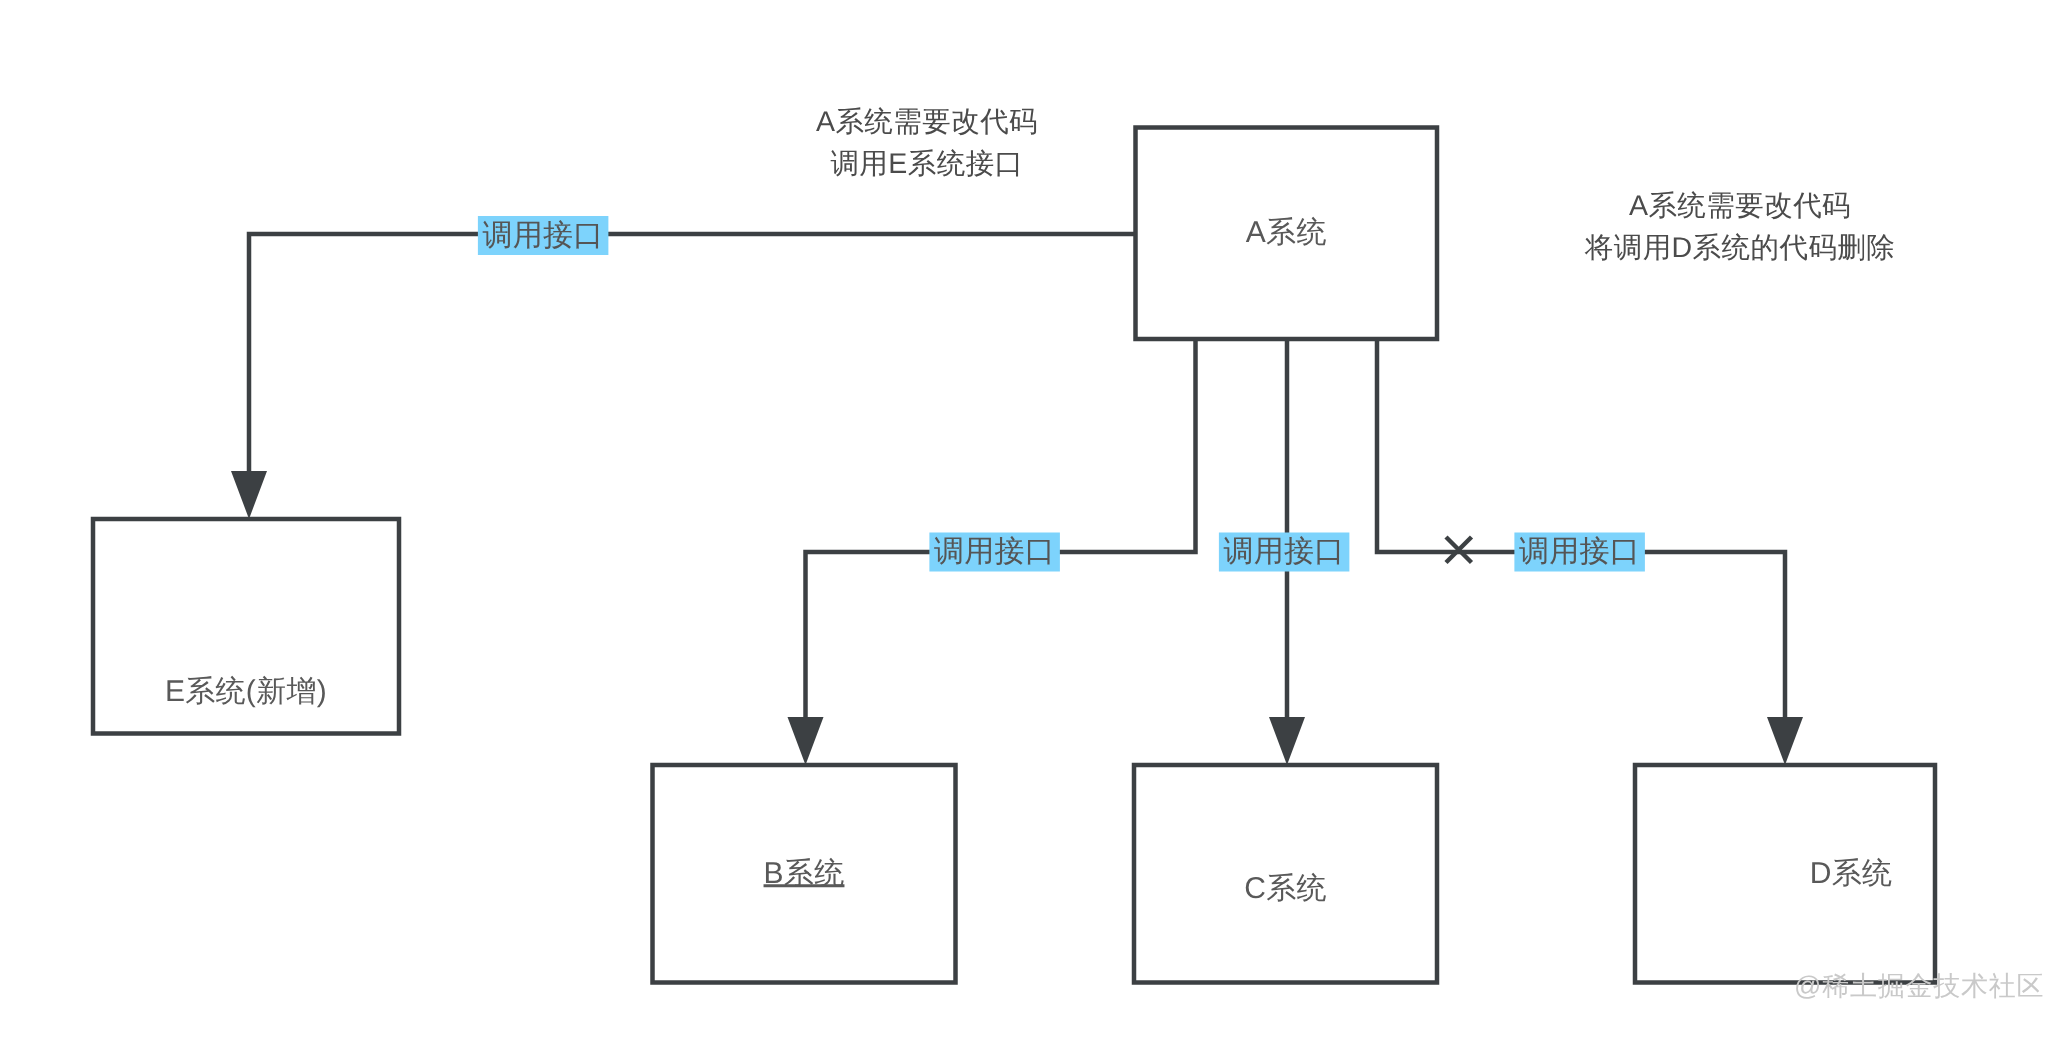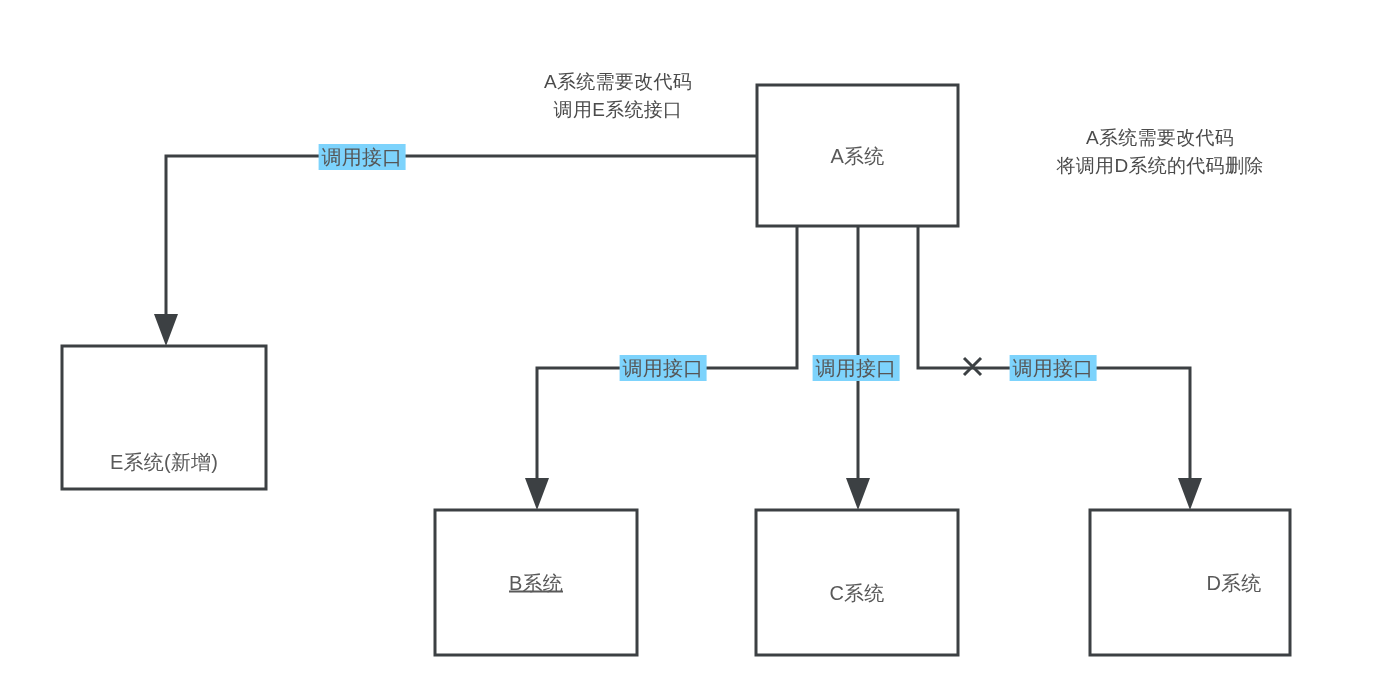--- a/index.html
+++ b/index.html
@@ -134,14 +134,15 @@
   <div class="edge-label" style="left:362px; top:157px;">调用接口</div>
   <div class="edge-label" style="left:663px; top:368px;">调用接口</div>
   <div class="edge-label" style="left:856px; top:368px;">调用接口</div>
   <div class="edge-label" style="left:1053px; top:368px;">调用接口</div>
 
   <div class="annotation" style="left:618px; top:96px;">A系统需要改代码
 调用E系统接口</div>
   <div class="annotation" style="left:1160px; top:152px;">A系统需要改代码
 将调用D系统的代码删除</div>
 
+  <div class="watermark" style="left:1196px; top:645px;">@稀土掘金技术社区</div>
 
 </div>
 
 </body></html>

